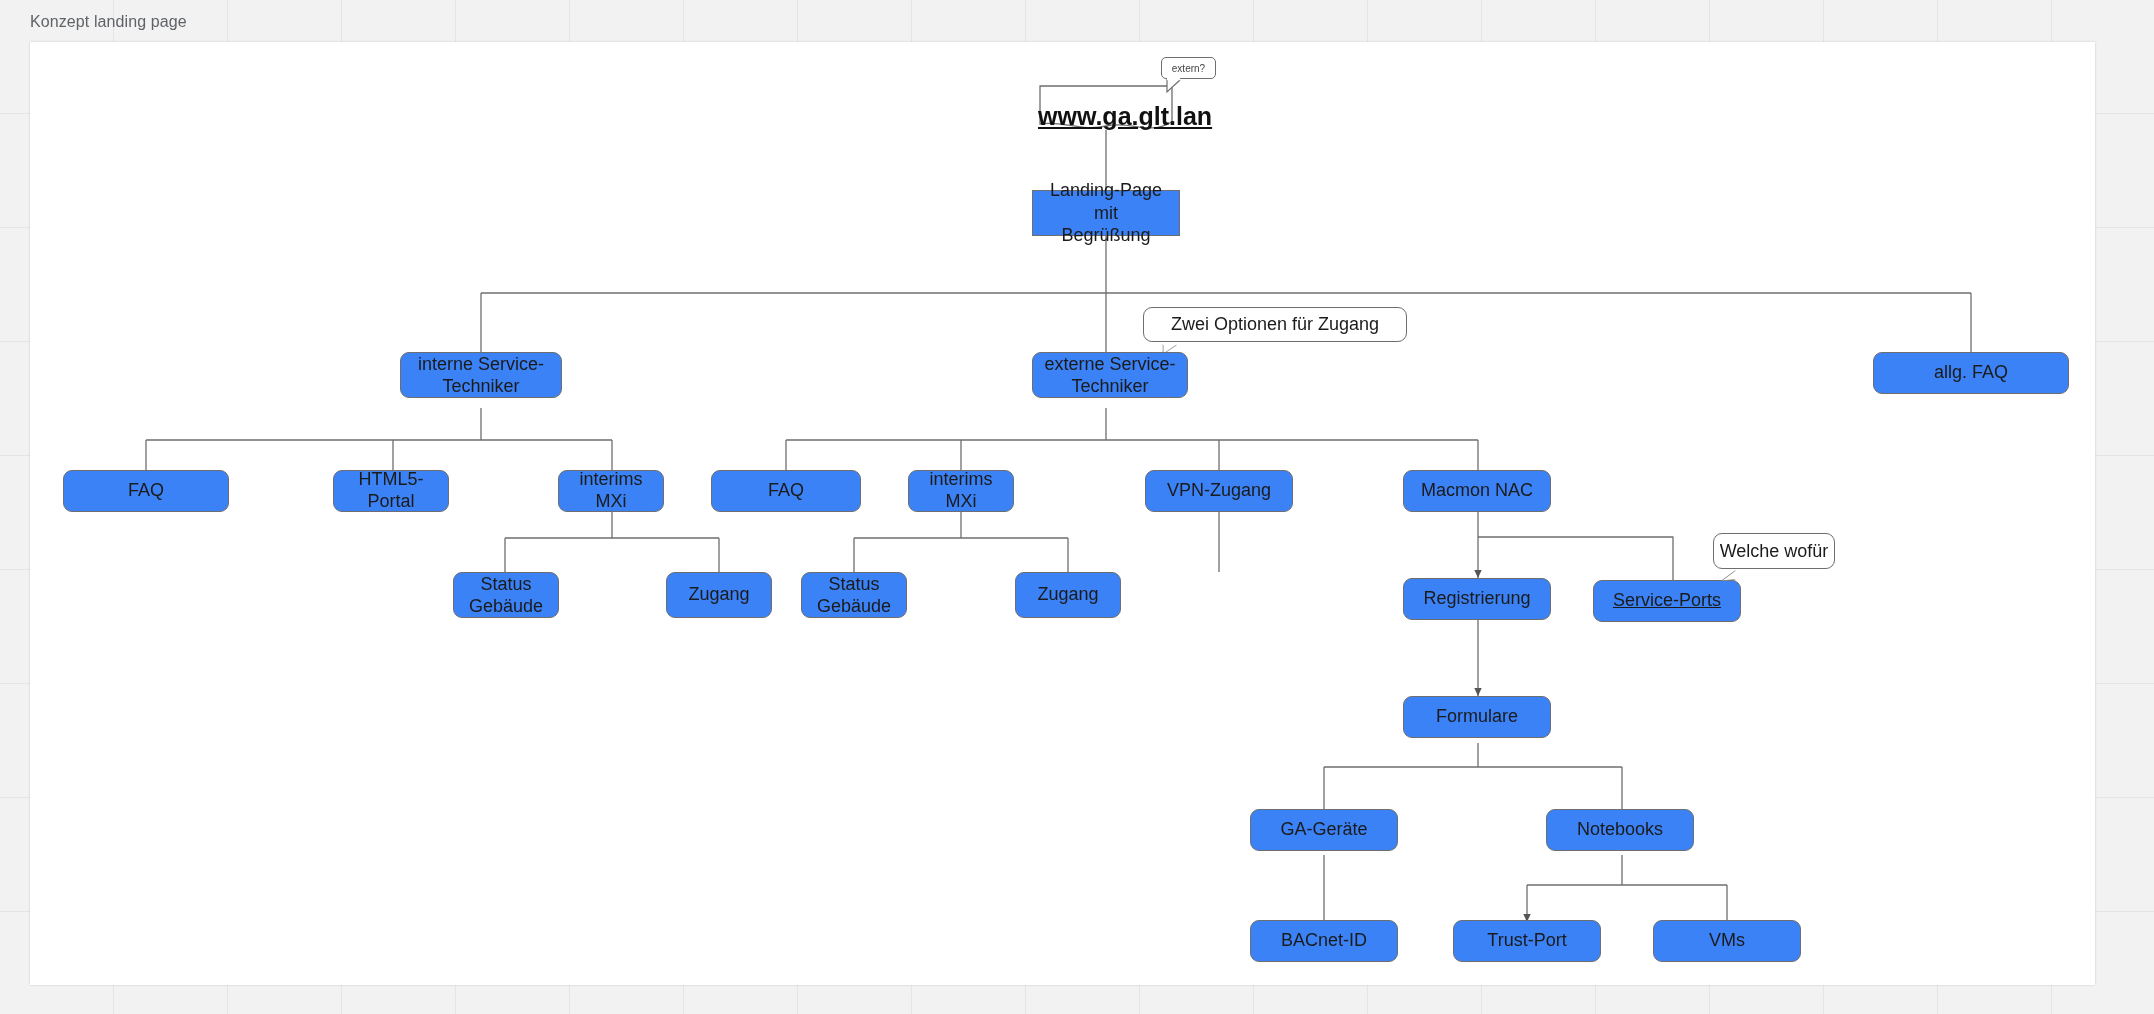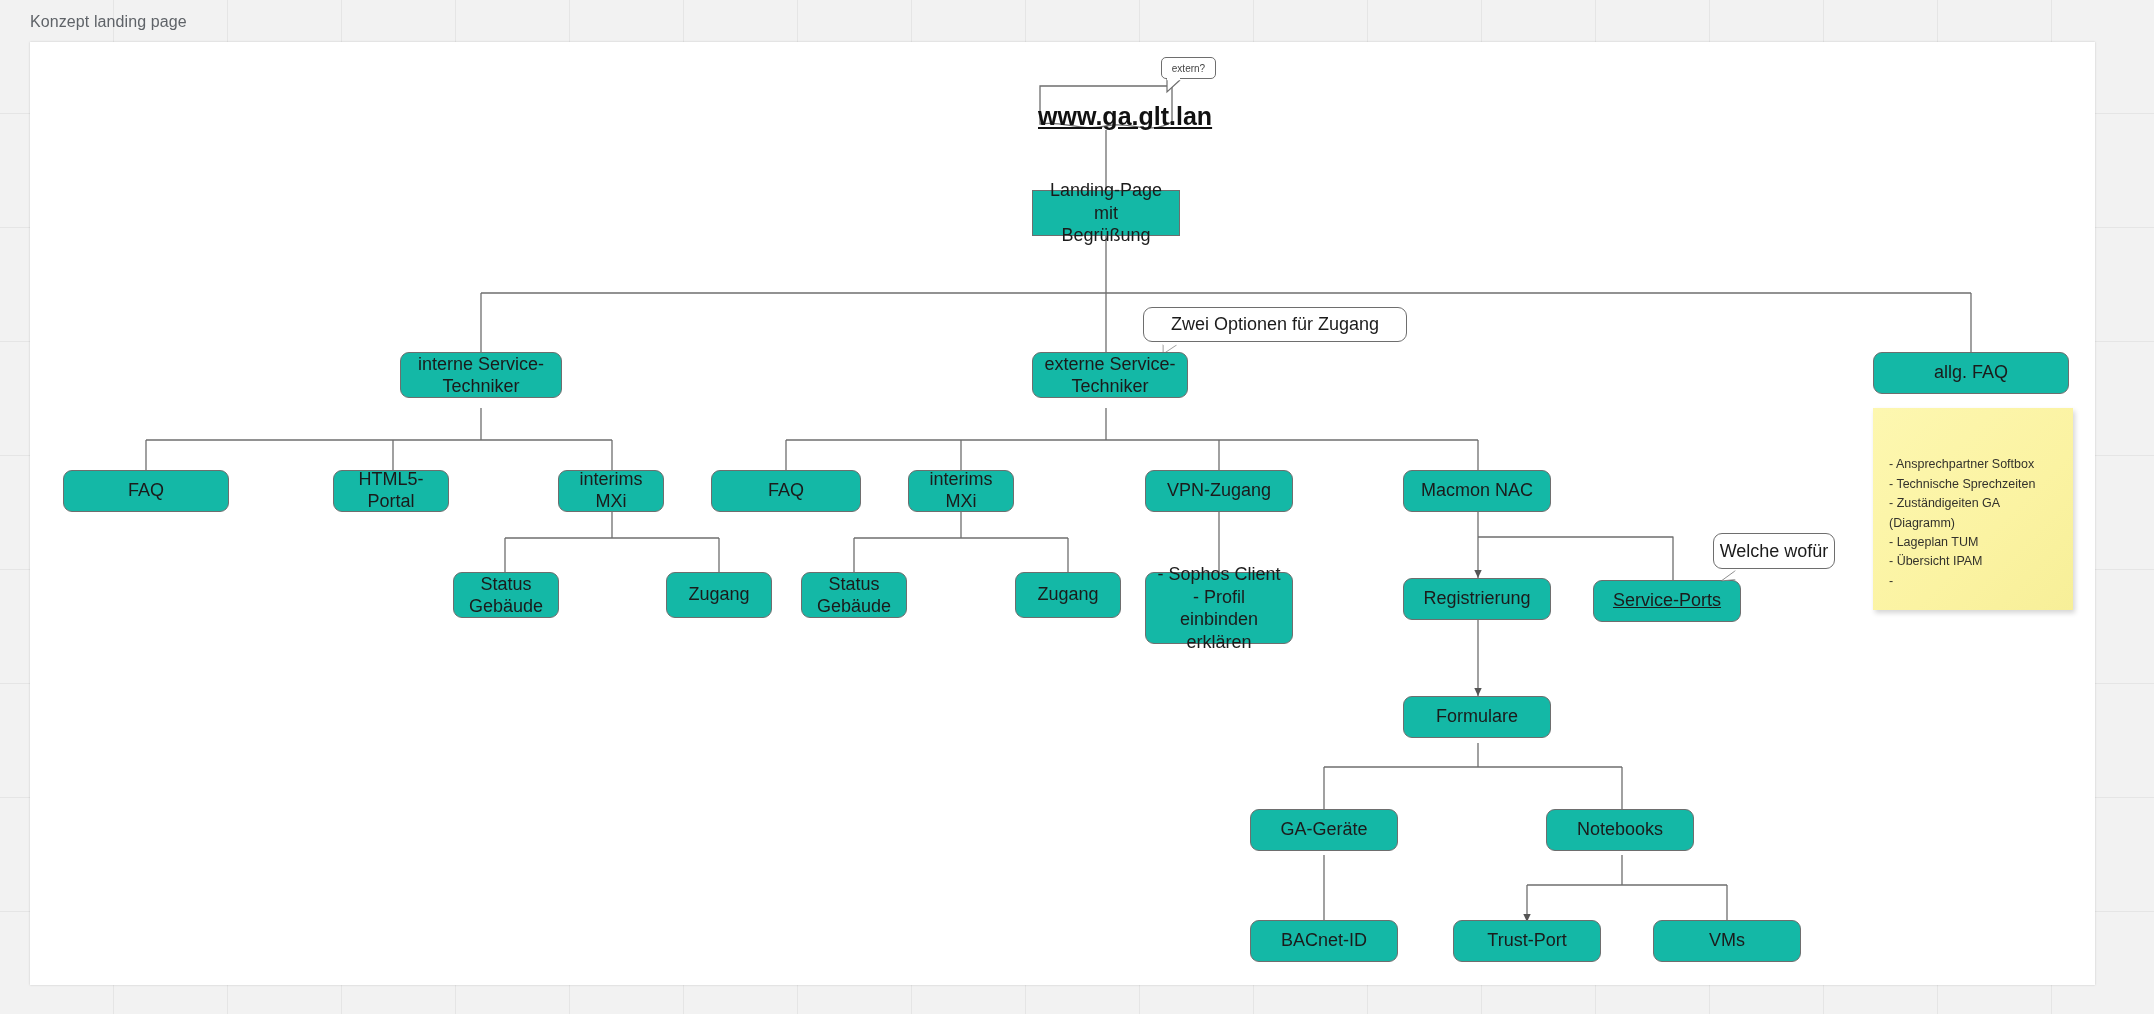--- a/index.html
+++ b/index.html
@@ -29,21 +29,21 @@
     box-shadow:0 0 2px rgba(0,0,0,.18);
   }
   #canvas{position:absolute;left:0;top:0;width:2154px;height:1014px;}
   svg.links{position:absolute;left:0;top:0;width:2154px;height:1014px;pointer-events:none;}
 
   
   .node{
     position:absolute;
     box-sizing:border-box;
     border:1px solid #6e6e6e;
-    background:#14b8a6;
+    background:#3b82f6;
     border-radius:9px;
     display:flex;align-items:center;justify-content:center;
     text-align:center;
     color:#1b1b1b;
     font-size:18px;
     line-height:1.22;
     padding:3px 7px;
     white-space:pre-line;
   }
   .node.sq{border-radius:0;}
@@ -242,25 +242,20 @@
 
   <div class="node multi" style="left:801px;top:572px;width:106px;height:46px;">
     <span>Status
 Gebäude</span>
   </div>
 
   <div class="node" style="left:1015px;top:572px;width:106px;height:46px;">
     <span>Zugang</span>
   </div>
 
-  <div class="node multi" style="left:1145px;top:572px;width:148px;height:72px;">
-    <span>- Sophos Client
-- Profil einbinden
-erklären</span>
-  </div>
 
   <div class="node" style="left:1403px;top:578px;width:148px;height:42px;">
     <span>Registrierung</span>
   </div>
 
   <div class="node" style="left:1593px;top:580px;width:148px;height:42px;text-decoration:underline;">
     <span>Service-Ports</span>
   </div>
 
   <div class="callout" style="left:1713px;top:533px;width:122px;height:36px;">
@@ -288,23 +283,14 @@
   </div>
 
   <div class="node" style="left:1453px;top:920px;width:148px;height:42px;">
     <span>Trust-Port</span>
   </div>
 
   <div class="node" style="left:1653px;top:920px;width:148px;height:42px;">
     <span>VMs</span>
   </div>
 
-  <div class="sticky" style="left:1873px;top:408px;width:200px;height:202px;">
-    <span>- Ansprechpartner Softbox
-- Technische Sprechzeiten
-- Zuständigeiten GA
-(Diagramm)
-- Lageplan TUM
-- Übersicht IPAM
--</span>
-  </div>
 
 </div>
 
 </body></html>

